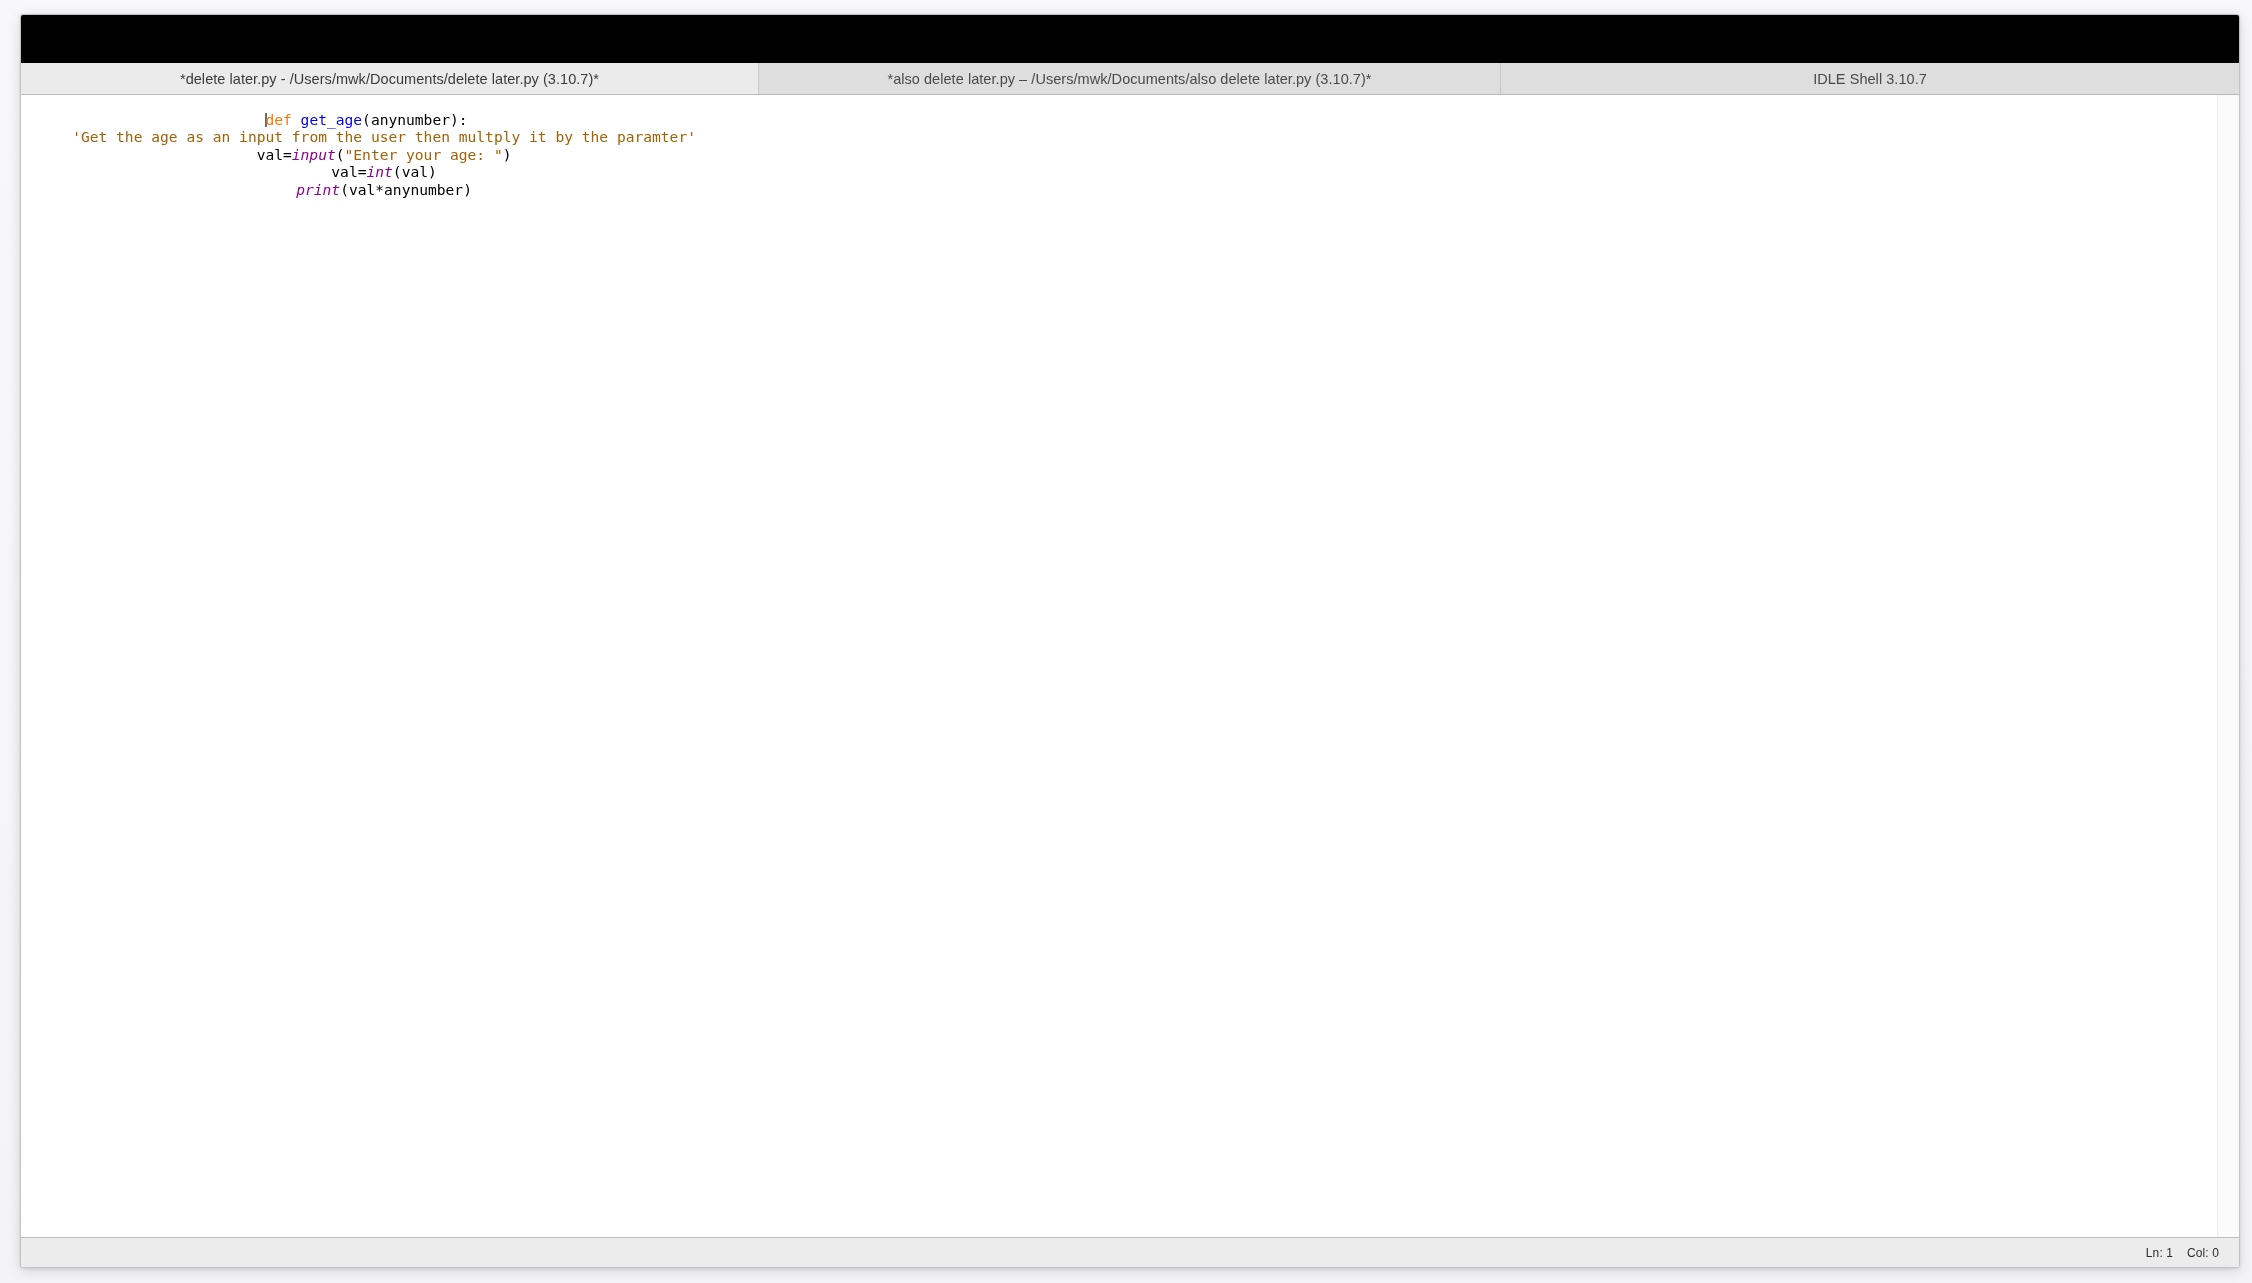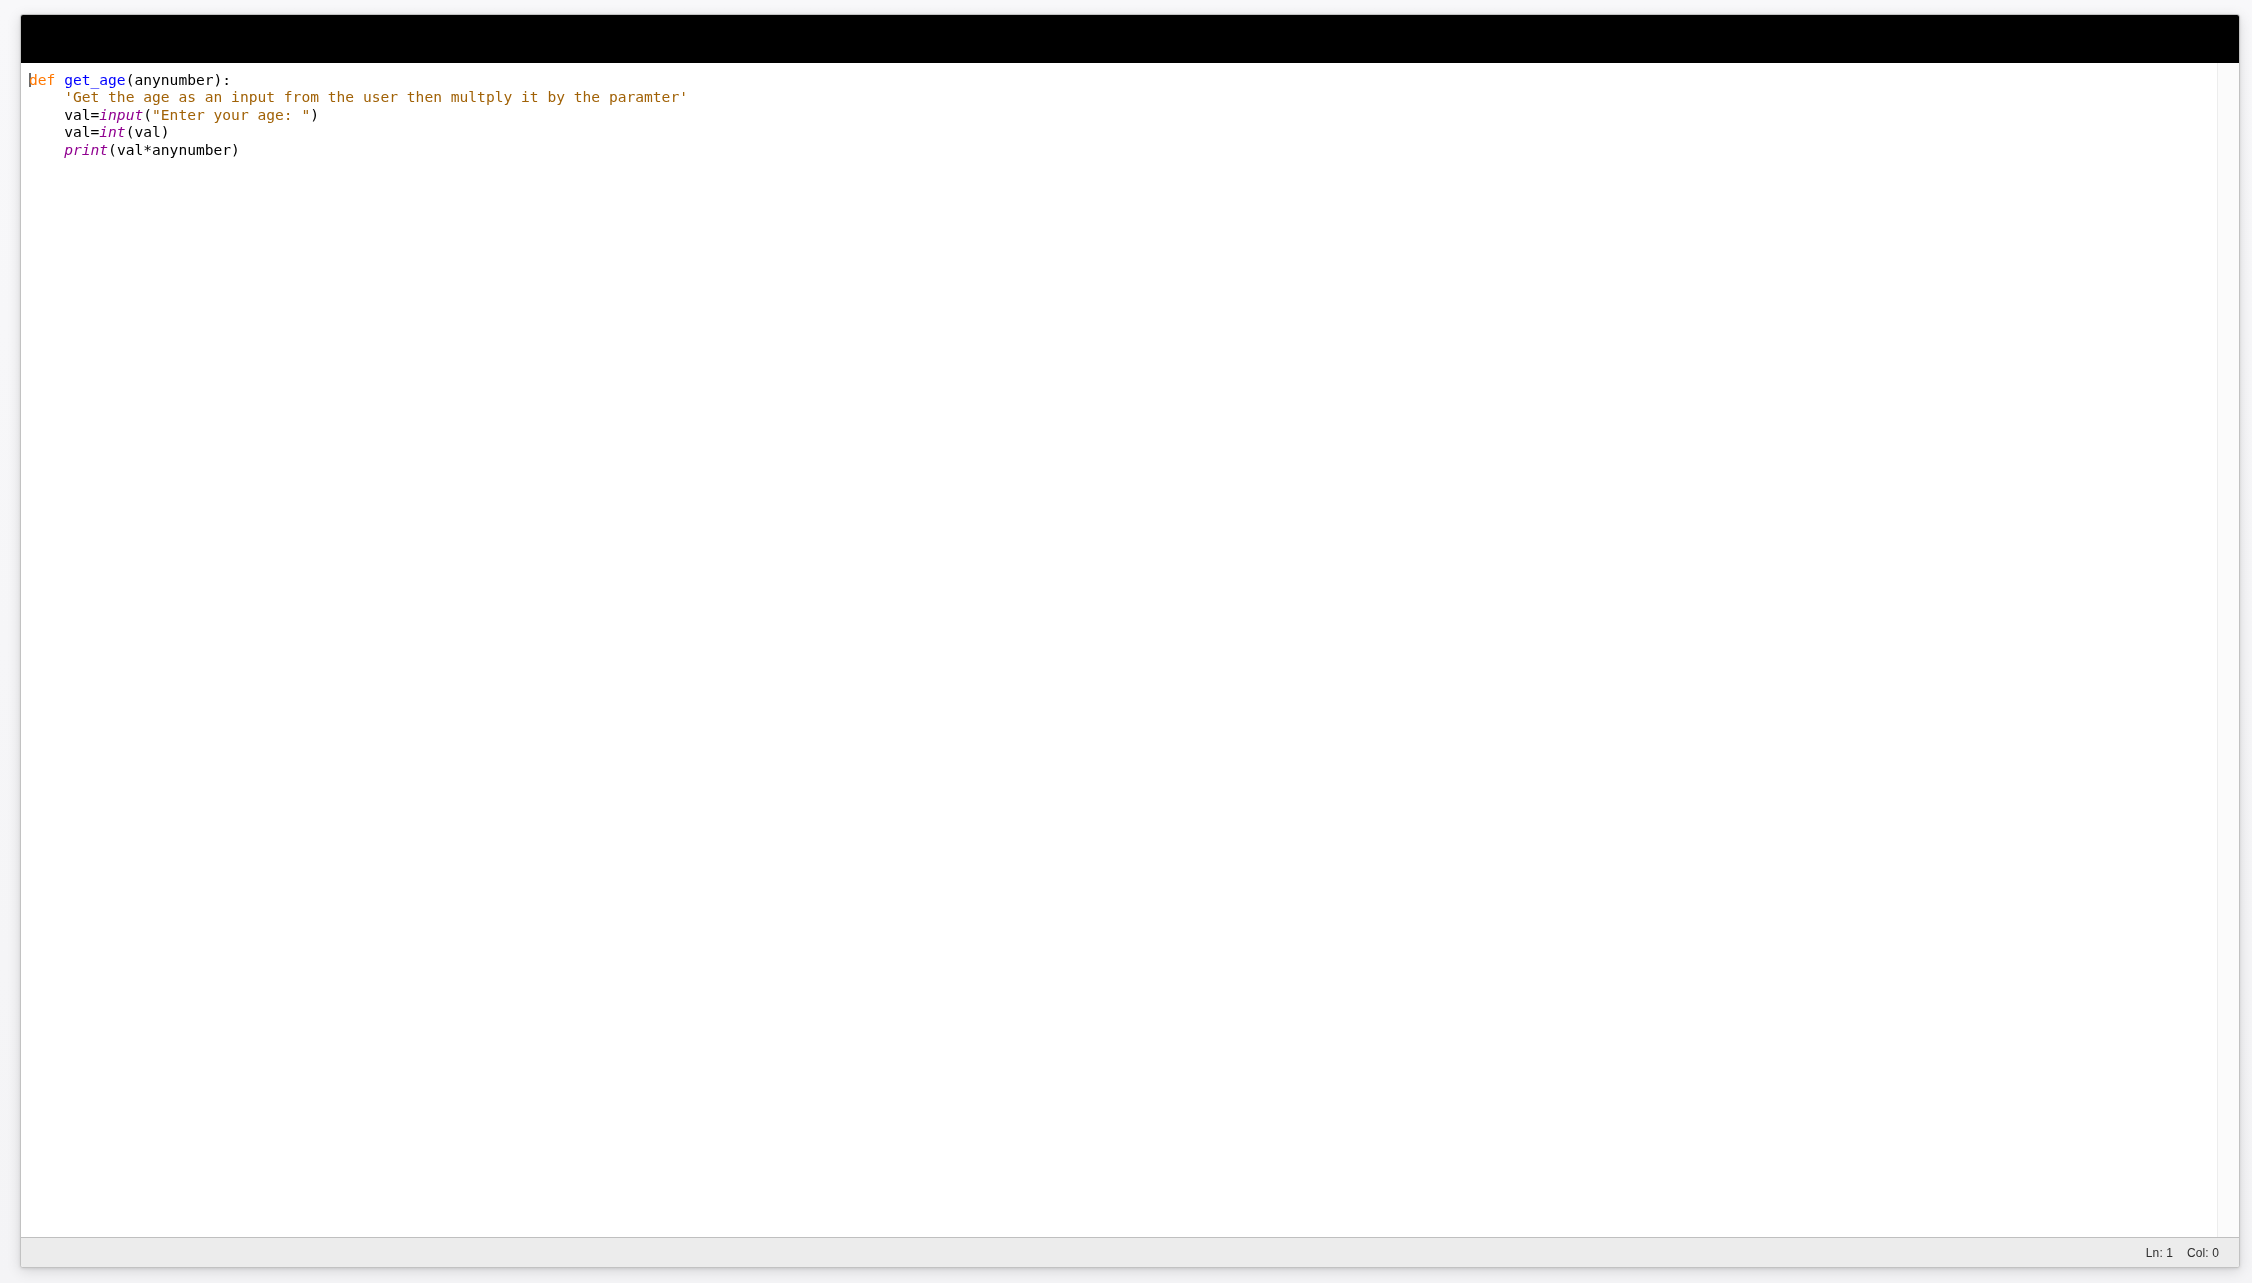--- a/index.html
+++ b/index.html
@@ -104,28 +104,29 @@
     flex: 1 1 auto;
     position: relative;
     background: #ffffff;
     overflow: hidden;
   }
 
   #code {
     position: absolute;
     left: 0px;
     top: 0px;
-    margin: 4px;
+    margin: 12px;
     padding: 4px;
     font-family: "DejaVu Sans Mono", "Liberation Mono", monospace;
     font-size: 14.6px;
     line-height: 17.4px;
     white-space: pre;
     color: #000000;
     letter-spacing: 0px;
+    text-align: center;
   }
   .ln { display: block; height: 17.4px; }
 
   
   .kw      { color: #ff7700; }
   .defname { color: #0000ff; }
   .str     { color: #a16207; }
   .builtin { color: #900090; font-style: italic; }
   .plain   { color: #000000; }
 
@@ -181,20 +182,31 @@
 <body>
 
 <div id="desktop">
 
   <div id="window">
 
     <div id="titlebar">
       <div id="titlebar-title"></div>
     </div>
 
+    <div id="tabstrip">
+      <div class="tab active" id="tab-0">
+        <span>*delete later.py - /Users/mwk/Documents/delete later.py (3.10.7)*</span>
+      </div>
+      <div class="tab" id="tab-1">
+        <span>*also delete later.py – /Users/mwk/Documents/also delete later.py (3.10.7)*</span>
+      </div>
+      <div class="tab" id="tab-2">
+        <span>IDLE Shell 3.10.7</span>
+      </div>
+    </div>
 
     <div id="editor-area">
 
       <div id="code-pane">
         <div id="code"><span class="ln"><span id="caret"></span><span class="kw">def</span><span class="plain"> </span><span class="defname">get_age</span><span class="plain">(anynumber):</span></span><span class="ln"><span class="plain">    </span><span class="str">'Get the age as an input from the user then multply it by the paramter'</span></span><span class="ln"><span class="plain">    val=</span><span class="builtin">input</span><span class="plain">(</span><span class="str">"Enter your age: "</span><span class="plain">)</span></span><span class="ln"><span class="plain">    val=</span><span class="builtin">int</span><span class="plain">(val)</span></span><span class="ln"><span class="plain">    </span><span class="builtin">print</span><span class="plain">(val*anynumber)</span></span></div>
       </div>
 
       <div id="vscroll">
         <div id="vscroll-thumb"></div>
       </div>

